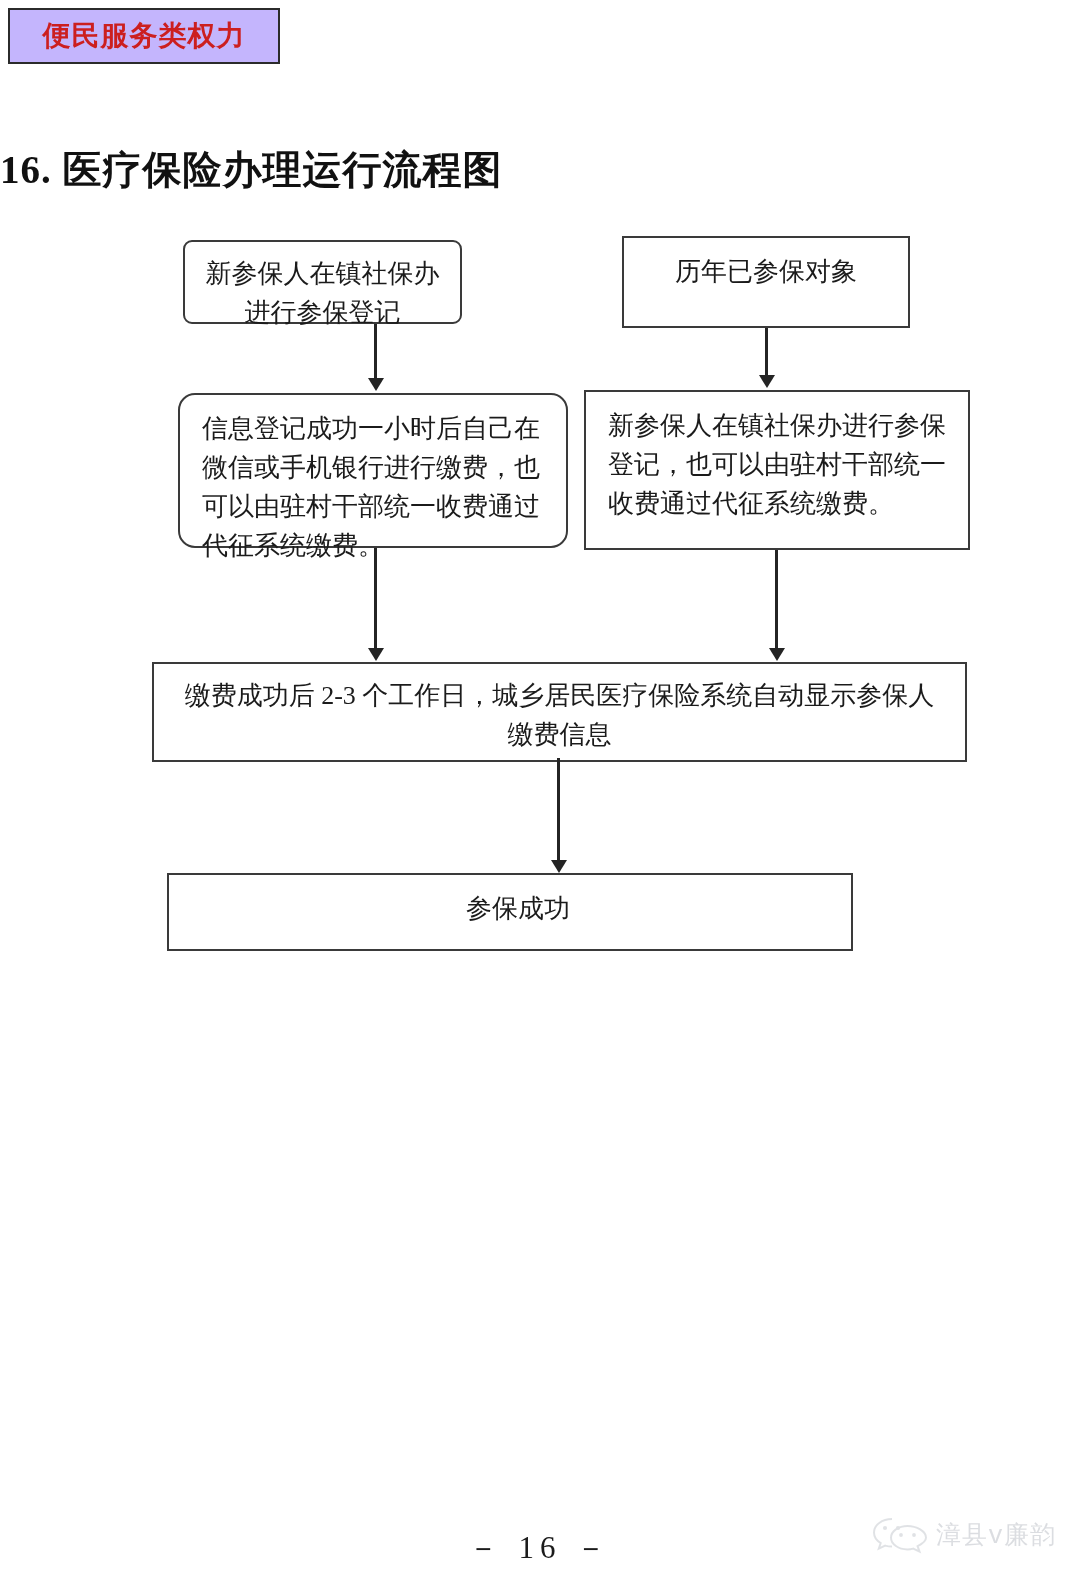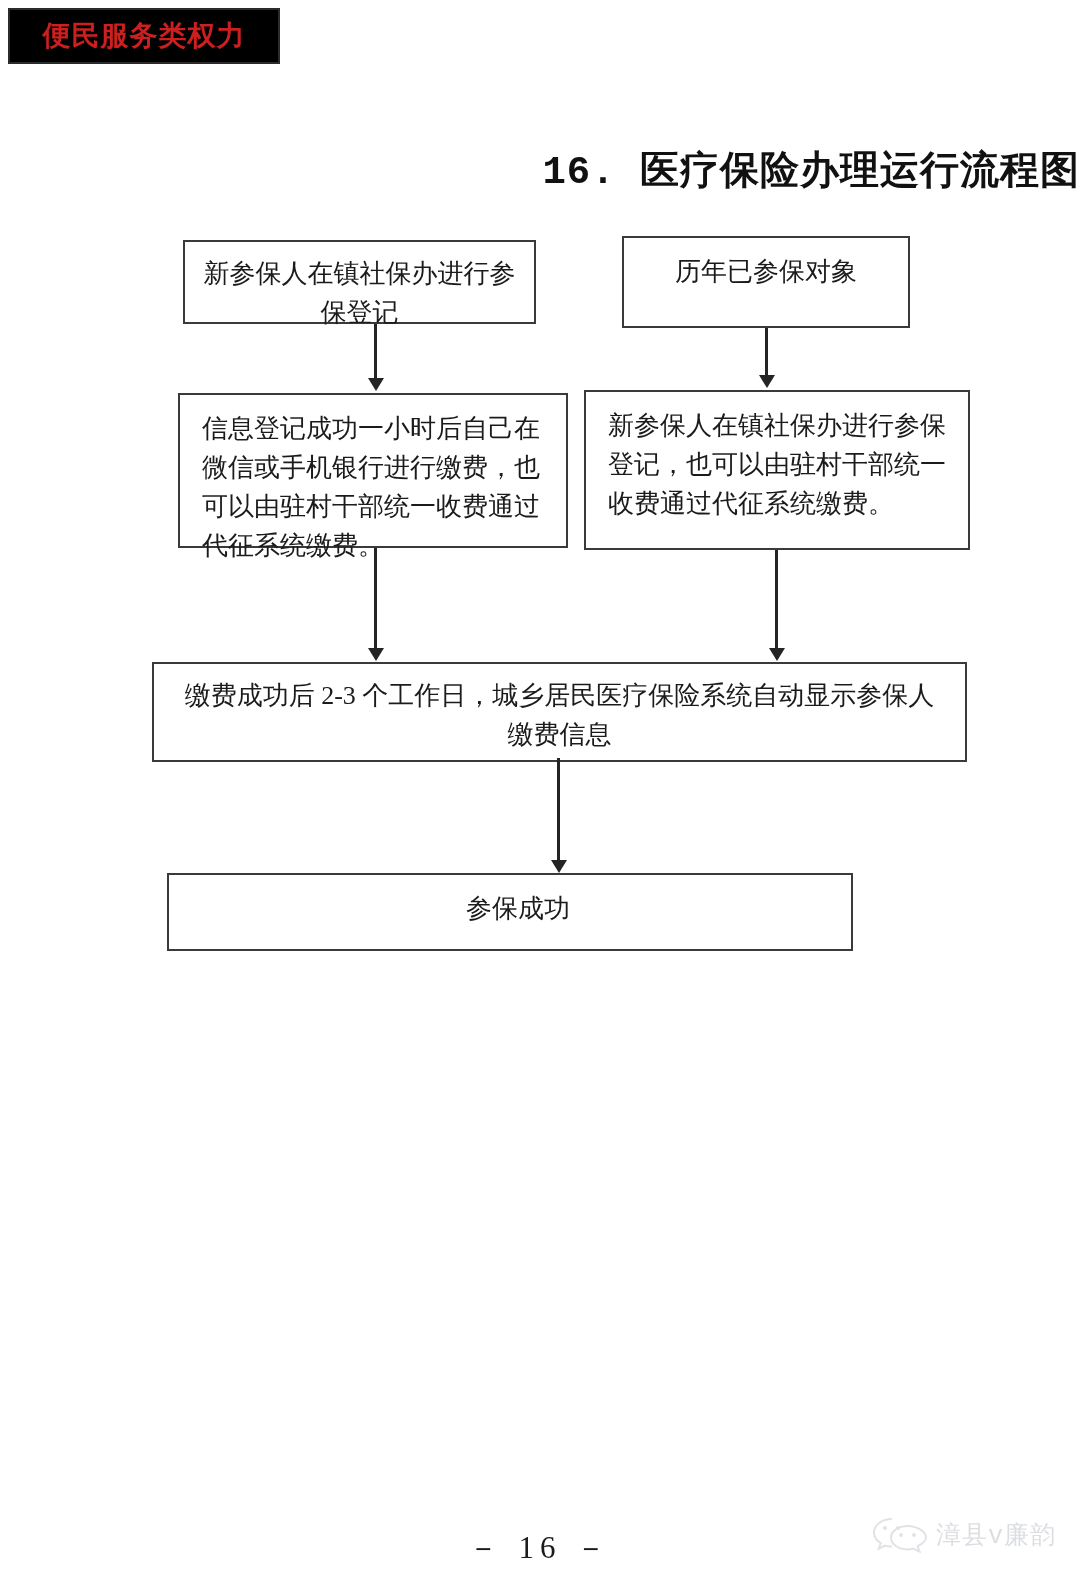--- a/index.html
+++ b/index.html
@@ -20,43 +20,43 @@
   }
 
   
   .category-badge {
     position: absolute;
     left: 8px;
     top: 8px;
     width: 272px;
     height: 56px;
     border: 2px solid #2b2b2b;
-    background: #000000;
+    background: #c4b5fd;
     display: flex;
     align-items: center;
     justify-content: center;
     box-sizing: border-box;
   }
   .category-badge .badge-text {
     color: #cc1f1f;
     font-family: "DejaVu Sans", "Liberation Sans", sans-serif;
     font-weight: bold;
     font-size: 28px;
     letter-spacing: 1px;
     white-space: nowrap;
   }
 
   
   .page-title {
     position: absolute;
     left: 0;
     top: 143px;
     width: 1080px;
-    text-align: right;
-    font-family: Liberation Mono, monospace;
+    text-align: left;
+    font-family: Liberation Serif, serif;
     font-weight: bold;
     font-size: 39px;
     color: #111111;
     letter-spacing: 1px;
   }
 
   
   .flow-box {
     position: absolute;
     box-sizing: border-box;
@@ -69,30 +69,32 @@
     line-height: 39px;
     color: #1b1b1b;
     display: block;
     white-space: pre-wrap;
   }
   .align-center .box-text { text-align: center; }
   .align-left   .box-text { text-align: left; }
 
   
   #box-new-registration {
-    left: 183px; top: 240px; width: 353px; height: 84px;
+    left: 183px; top: 240px; width: 279px; height: 84px;
     padding: 12px 14px 0 14px;
+    border-radius: 9px;
   }
   #box-existing-insured {
     left: 622px; top: 236px; width: 288px; height: 92px;
     padding: 14px 12px 0 12px;
   }
   #box-new-payment {
     left: 178px; top: 393px; width: 390px; height: 155px;
     padding: 14px 18px 0 22px;
+    border-radius: 17px;
   }
   #box-existing-payment {
     left: 584px; top: 390px; width: 386px; height: 160px;
     padding: 14px 18px 0 22px;
   }
   #box-system-display {
     left: 152px; top: 662px; width: 815px; height: 100px;
     padding: 12px 20px 0 20px;
   }
   #box-success {

